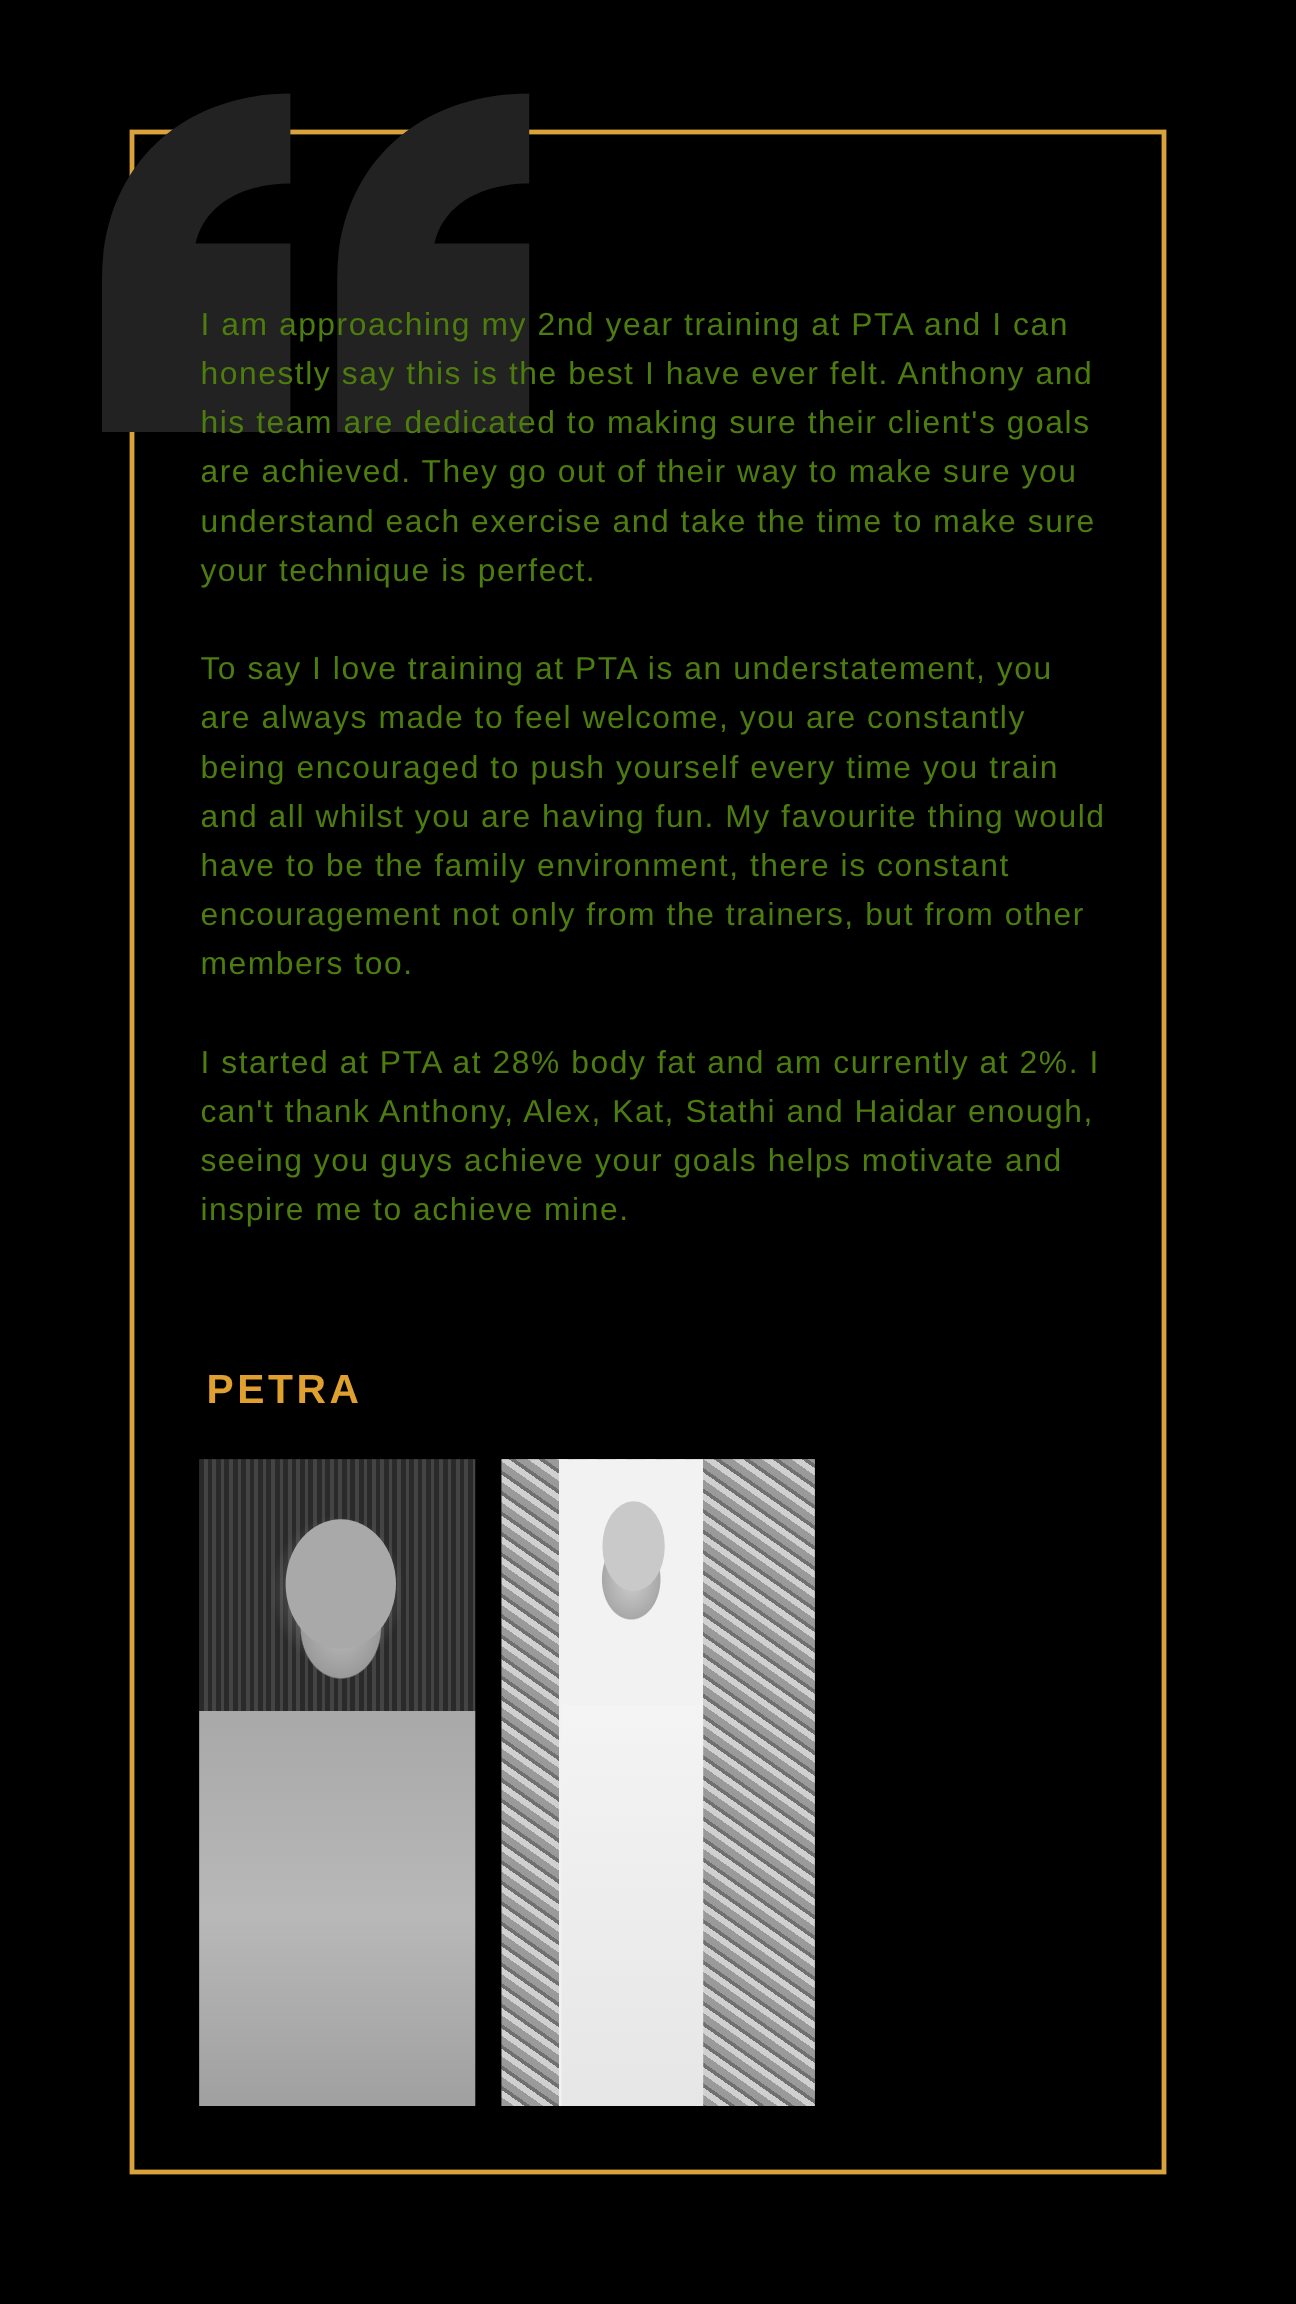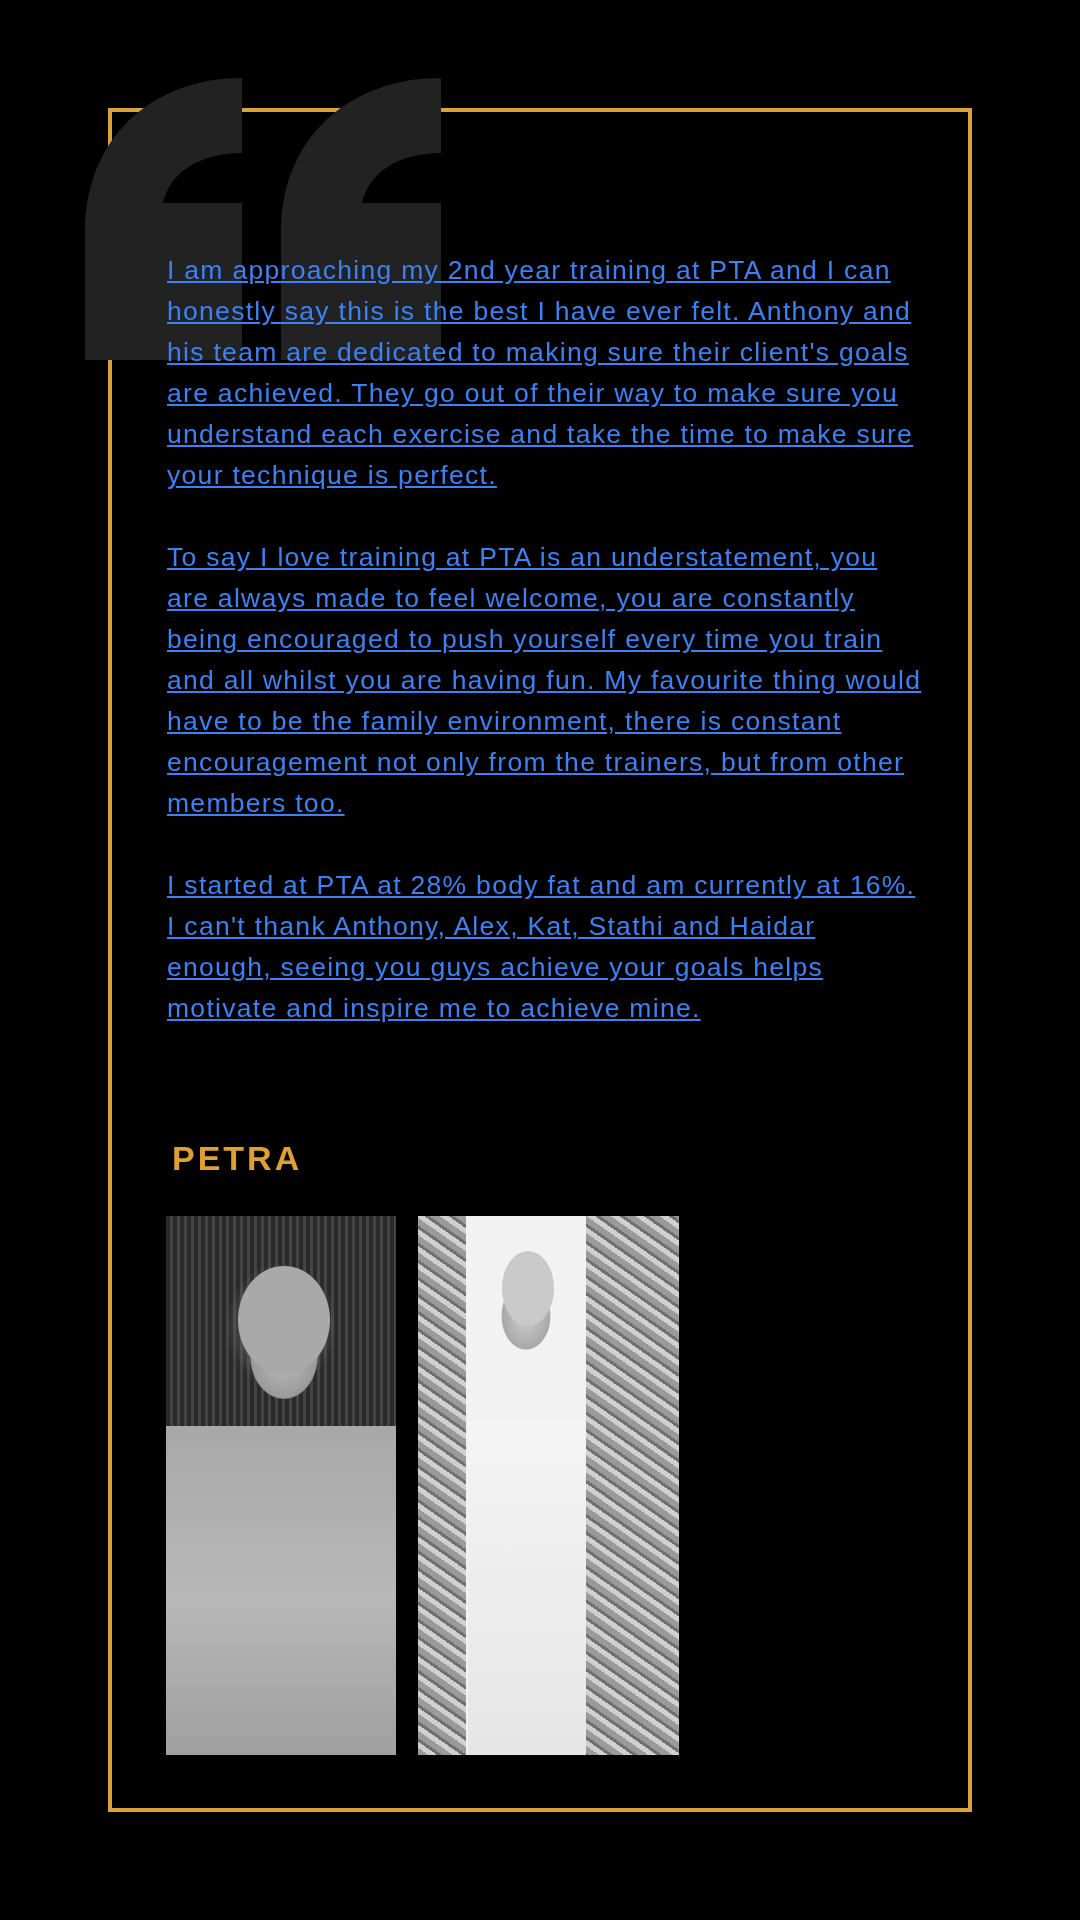--- a/index.html
+++ b/index.html
@@ -7,22 +7,22 @@
     width:1080px; height:1920px; background:#000; position:relative; overflow:hidden;
     font-family:"Liberation Sans", sans-serif;
   }
   .quote-mark { position:absolute; left:0; top:0; width:1080px; height:400px; z-index:1; }
   .frame {
     position:absolute; left:108px; top:108px; width:856px; height:1696px;
     border:4px solid #D9A23A; z-index:0;
   }
   .content { position:absolute; left:167px; top:250px; width:760px; z-index:2; }
   .para {
-    color:#3b82f6; font-size:26.5px; line-height:41px; letter-spacing:1.3px;
-    margin:0 0 41px 0; white-space:pre-line;text-decoration:underline;
+    color:#4d7c0f; font-size:26.5px; line-height:41px; letter-spacing:1.3px;
+    margin:0 0 41px 0; white-space:pre-line;
   }
   .para:last-of-type { margin-bottom:0; }
   .name {
     position:absolute; left:167px; top:1134px; z-index:2;
     color:#E0A030; font-weight:bold; font-size:34px; letter-spacing:3px; margin:5px;
   }
   .photo { position:absolute; top:1216px; height:539px; z-index:2; overflow:hidden; }
   .photo-before {
     left:166px; width:230px;
     background:
@@ -59,19 +59,19 @@
 <div class="frame"></div>
 
 <svg class="quote-mark" viewBox="0 0 1080 400" xmlns="http://www.w3.org/2000/svg">
   <path fill="#222222" d="M 242 78 L 242 153 C 200 153 170 172 163 203 L 242 203 L 242 360 L 85 360 L 85 232 C 85 140 150 78 242 78 Z"></path>
   <path fill="#222222" d="M 441 78 L 441 153 C 399 153 369 172 362 203 L 441 203 L 441 360 L 281 360 L 281 232 C 281 140 347 78 441 78 Z"></path>
 </svg>
 
 <div class="content">
   <p class="para">I am approaching my 2nd year training at PTA and I can honestly say this is the best I have ever felt. Anthony and his team are dedicated to making sure their client's goals are achieved. They go out of their way to make sure you understand each exercise and take the time to make sure your technique is perfect.</p>
   <p class="para">To say I love training at PTA is an understatement, you are always made to feel welcome, you are constantly being encouraged to push yourself every time you train and all whilst you are having fun. My favourite thing would have to be the family environment, there is constant encouragement not only from the trainers, but from other members too.</p>
-  <p class="para">I started at PTA at 28% body fat and am currently at 16%. I can't thank Anthony, Alex, Kat, Stathi and Haidar enough, seeing you guys achieve your goals helps motivate and inspire me to achieve mine.</p>
+  <p class="para">I started at PTA at 28% body fat and am currently at 2%. I can't thank Anthony, Alex, Kat, Stathi and Haidar enough, seeing you guys achieve your goals helps motivate and inspire me to achieve mine.</p>
 </div>
 
 <h2 class="name">PETRA</h2>
 
 <div class="photo photo-before" title="Petra before, in a sequined dress holding a glass"></div>
 <div class="photo photo-after" title="Petra after, in a white jumpsuit"></div>
 
 </body></html>

